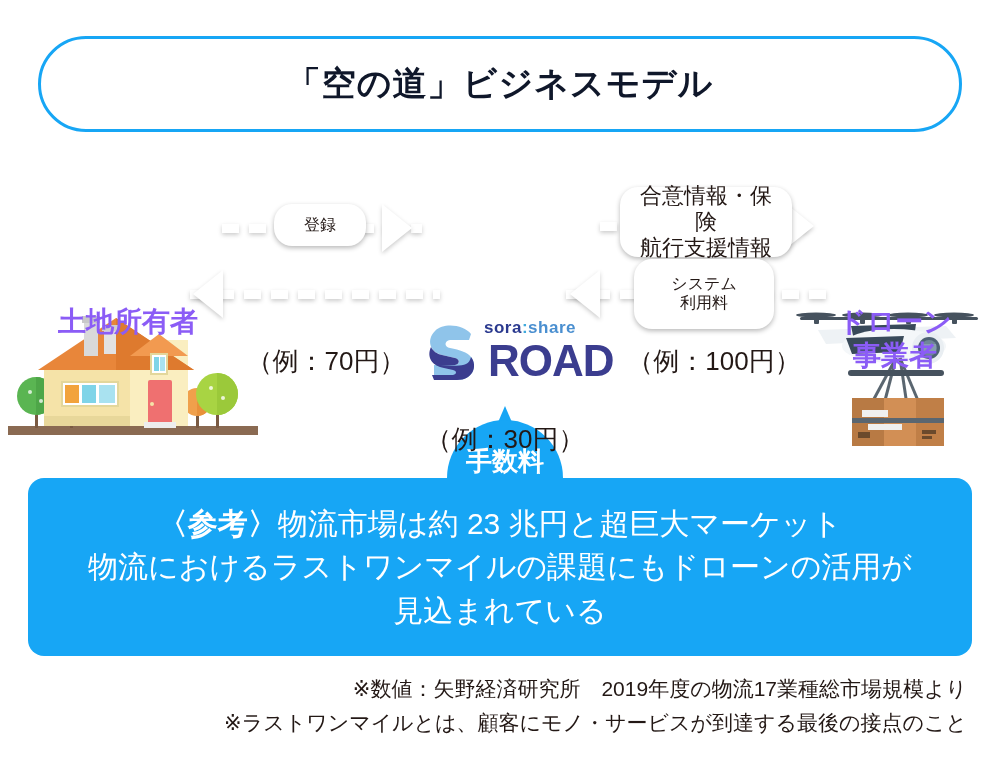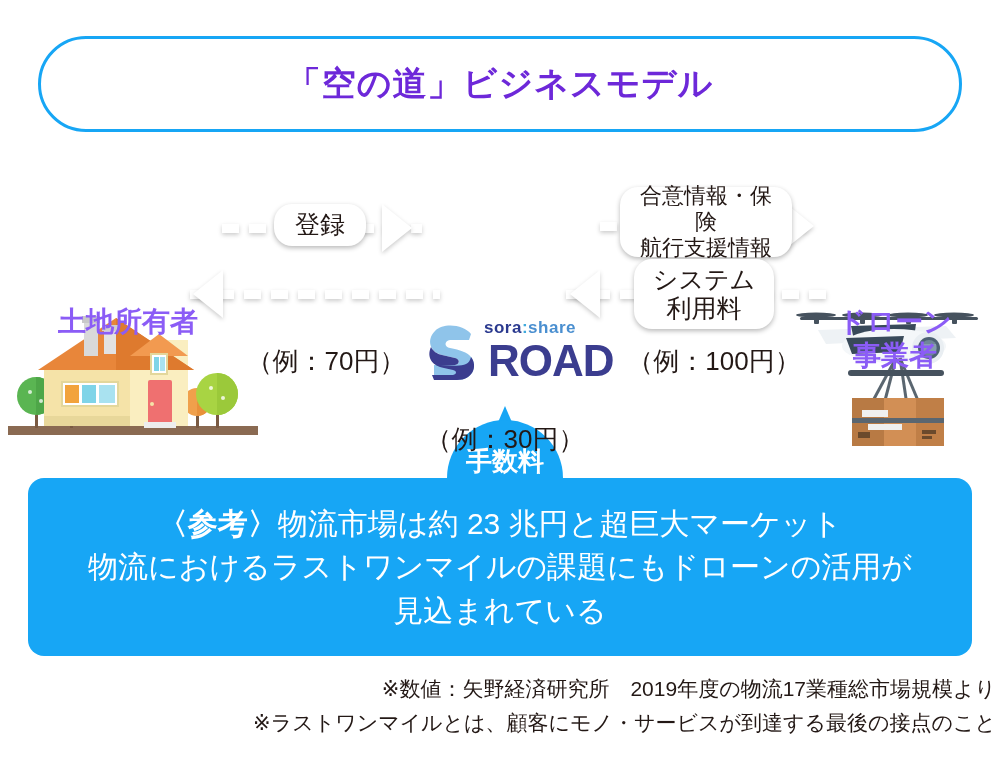--- a/index.html
+++ b/index.html
@@ -27,21 +27,21 @@
     border: 3px solid #17a6f5;
     border-radius: 48px;
     background: #ffffff;
     display: flex;
     align-items: center;
     justify-content: center;
   }
   .title-text {
     font-size: 34px;
     font-weight: bold;
-    color: #6d28d9;
+    color: #0f172a;
     letter-spacing: 1px;
   }
 
   
   .diagram { position: absolute; left: 0; top: 140px; width: 1000px; height: 310px; }
 
   
   .dash-line {
     position: absolute;
     height: 9px;
@@ -71,21 +71,21 @@
   
   .chip {
     position: absolute;
     background: #ffffff;
     border-radius: 18px;
     box-shadow: 0 2px 5px rgba(0,0,0,0.28);
     display: flex;
     align-items: center;
     justify-content: center;
     text-align: center;
-    font-size: 25px;
+    font-size: 16px;
     line-height: 1.18;
     font-weight: 500;
     color: #231815;
     padding: 6px 10px;
     box-sizing: border-box;
   }
 
   .note {
     position: absolute;
     font-size: 26px;
@@ -155,21 +155,21 @@
     display: flex; flex-direction: column;
     align-items: center; justify-content: center;
     color: #ffffff;
   }
   .banner div { font-size: 30px; line-height: 1.45; white-space: nowrap; }
   .banner .bold { font-weight: bold; }
 
   
   .footnotes { position: absolute; left: 0; top: 672px; width: 1000px; text-align: right; }
   .footnotes div {
-    font-size: 21px; color: #231815; line-height: 1.6; padding-right: 4px; white-space: nowrap;
+    font-size: 21px; color: #231815; line-height: 1.6; padding-right: 33px; white-space: nowrap;
   }
 </style>
 </head>
 <body>
 
 <div class="title-pill">
   <span class="title-text">「空の道」ビジネスモデル</span>
 </div>
 
 <div class="diagram">

